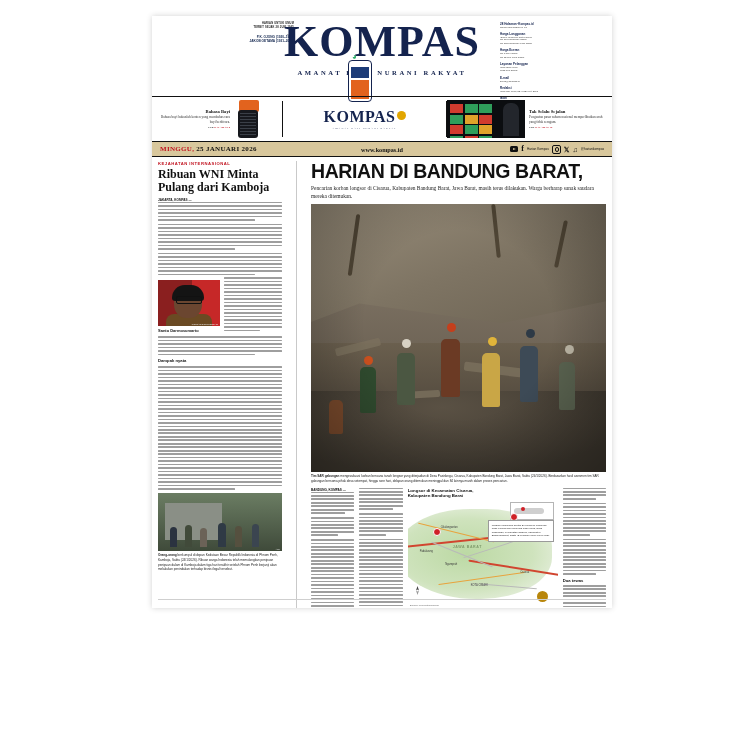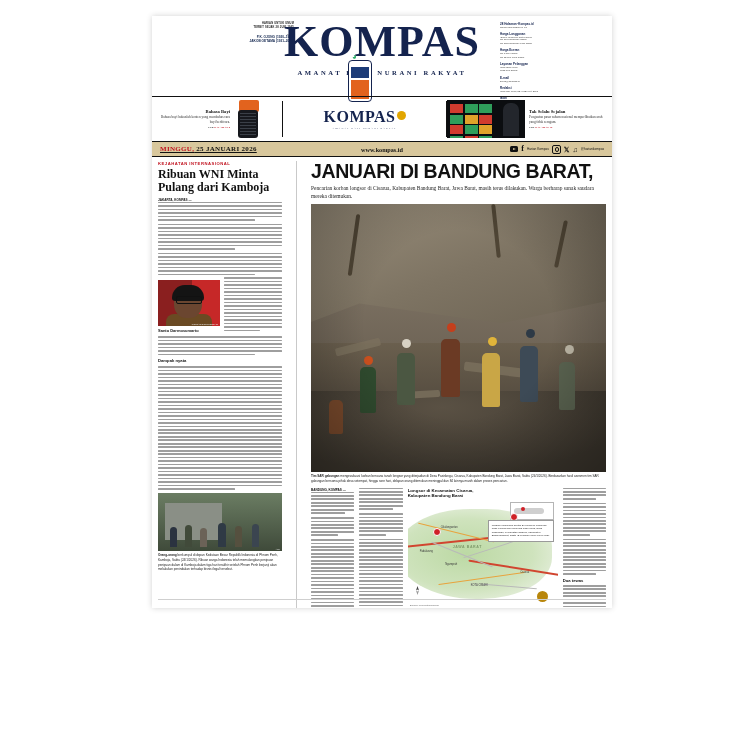--- a/index.html
+++ b/index.html
@@ -67,21 +67,21 @@
   .p3 .txt{flex:1;}
   .p3 .t{font-family:"Liberation Serif",serif;font-size:4.6px;font-weight:700;color:#111;}
   .p3 .d{font-family:"Liberation Serif",serif;font-size:3.4px;color:#333;line-height:1.35;margin-top:1px;}
   .p3 .cta{font-size:2.6px;font-weight:700;color:#111;margin-top:2px;}
   .p3 .cta b{color:#c1121f;}
 
   
   .datebar{height:14px;background:#d8c79c;display:flex;align-items:center;
            border-bottom:1.4px solid #111;}
   .datebar .date{margin-left:8px;font-family:"Liberation Serif",serif;font-size:7px;
-                 font-weight:700;letter-spacing:.3px;color:#111;text-decoration:underline;}
+                 font-weight:700;letter-spacing:.3px;color:#111;}
   .datebar .date .day{color:#c1121f;}
   .datebar .url{position:absolute;left:0;right:0;text-align:center;font-family:"Liberation Serif",serif;
                 font-size:6.2px;font-weight:700;color:#111;pointer-events:none;}
   .datebar .socials{margin-left:auto;margin-right:8px;display:flex;align-items:center;gap:3px;}
   .socials .ic{display:flex;align-items:center;justify-content:center;color:#111;}
   .socials .yt{width:8px;height:6px;background:#111;border-radius:1.5px;position:relative;}
   .socials .yt:after{content:"";position:absolute;left:3px;top:1.6px;border-left:3px solid #d8c79c;
                      border-top:1.4px solid transparent;border-bottom:1.4px solid transparent;}
   .socials .fb{font-family:"Liberation Serif",serif;font-size:8px;font-weight:700;line-height:1;}
   .socials .lbl{font-family:"Liberation Sans",sans-serif;font-size:3.2px;color:#111;}
@@ -425,21 +425,21 @@
       </div>
       <div class="caption">
         <b>Orang-orang</b><span> berkumpul di depan Kedutaan Besar Republik Indonesia di Phnom Penh, Kamboja, Sabtu (24/1/2026). Ribuan warga Indonesia telah memulangkan penipuan penipuan dalam di Kamboja dalam tiga hari terakhir setelah Phnom Penh berjanji akan melakukan penindakan terhadap bisnis ilegal tersebut.</span>
       </div>
     </div>
 
     <div class="vrule"></div>
 
     <div class="col-main">
       <div style="font-family:'Liberation Sans',sans-serif;font-weight:700;font-size:19.5px;line-height:1.03;letter-spacing:-.4px;color:#111;">
-        <div>JANUARI DI BANDUNG BARAT,</div>
+        <div>HARIAN DI BANDUNG BARAT,</div>
       </div>
       <div style="font-family:'Liberation Serif',serif;font-size:5.4px;line-height:1.45;color:#222;margin-top:4px;">Pencarian korban longsor di Cisarua, Kabupaten Bandung Barat, Jawa Barat, masih terus dilakukan. Warga berharap sanak saudara mereka ditemukan.</div>
 
       <div class="photo">
         <div class="sky"></div>
         <div class="slope"></div>
         <div class="mud"></div>
         <div class="mud2"></div>
         <div class="tree" style="left:14%;top:4%;height:62px;transform:rotate(8deg)"></div>
         <div class="tree" style="left:62%;top:0;height:54px;transform:rotate(-6deg)"></div>

